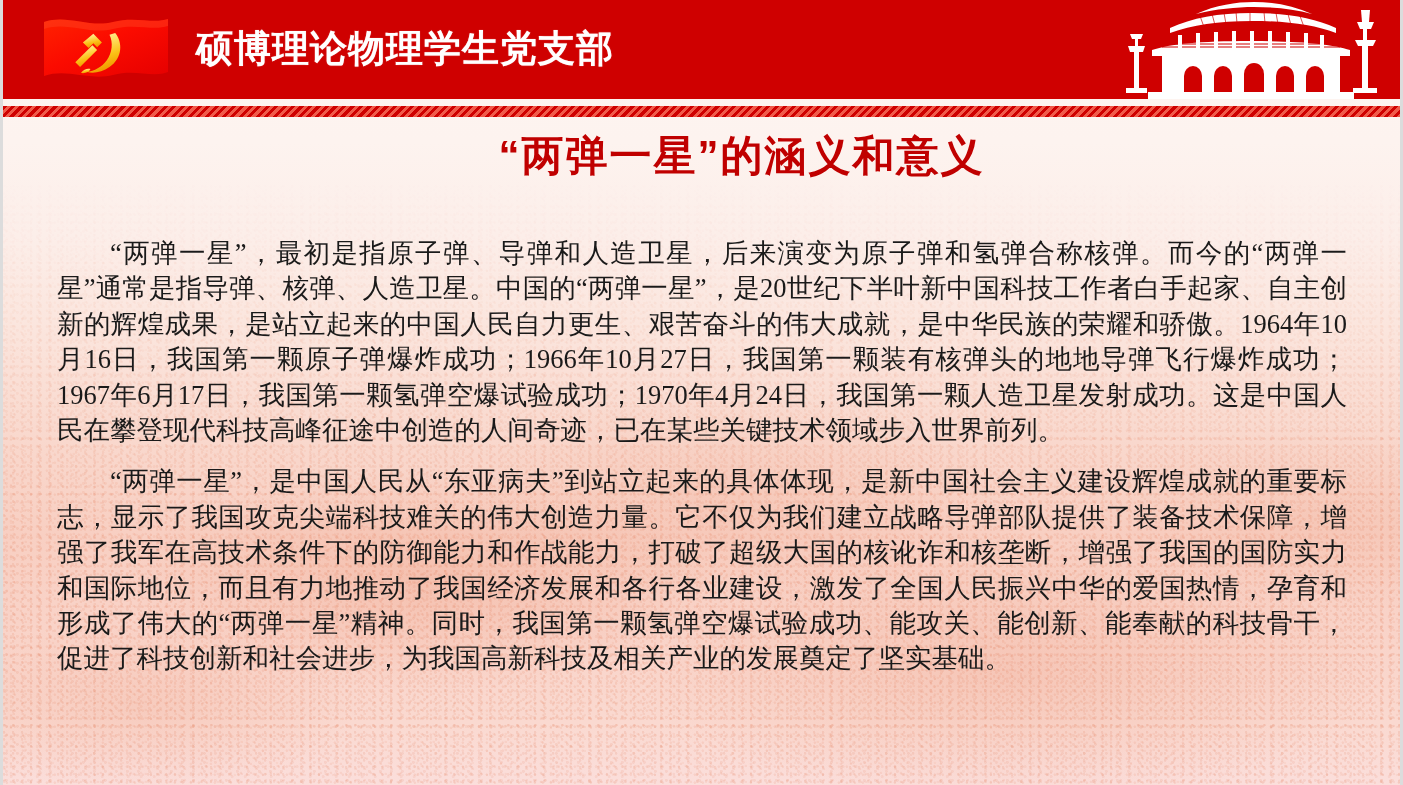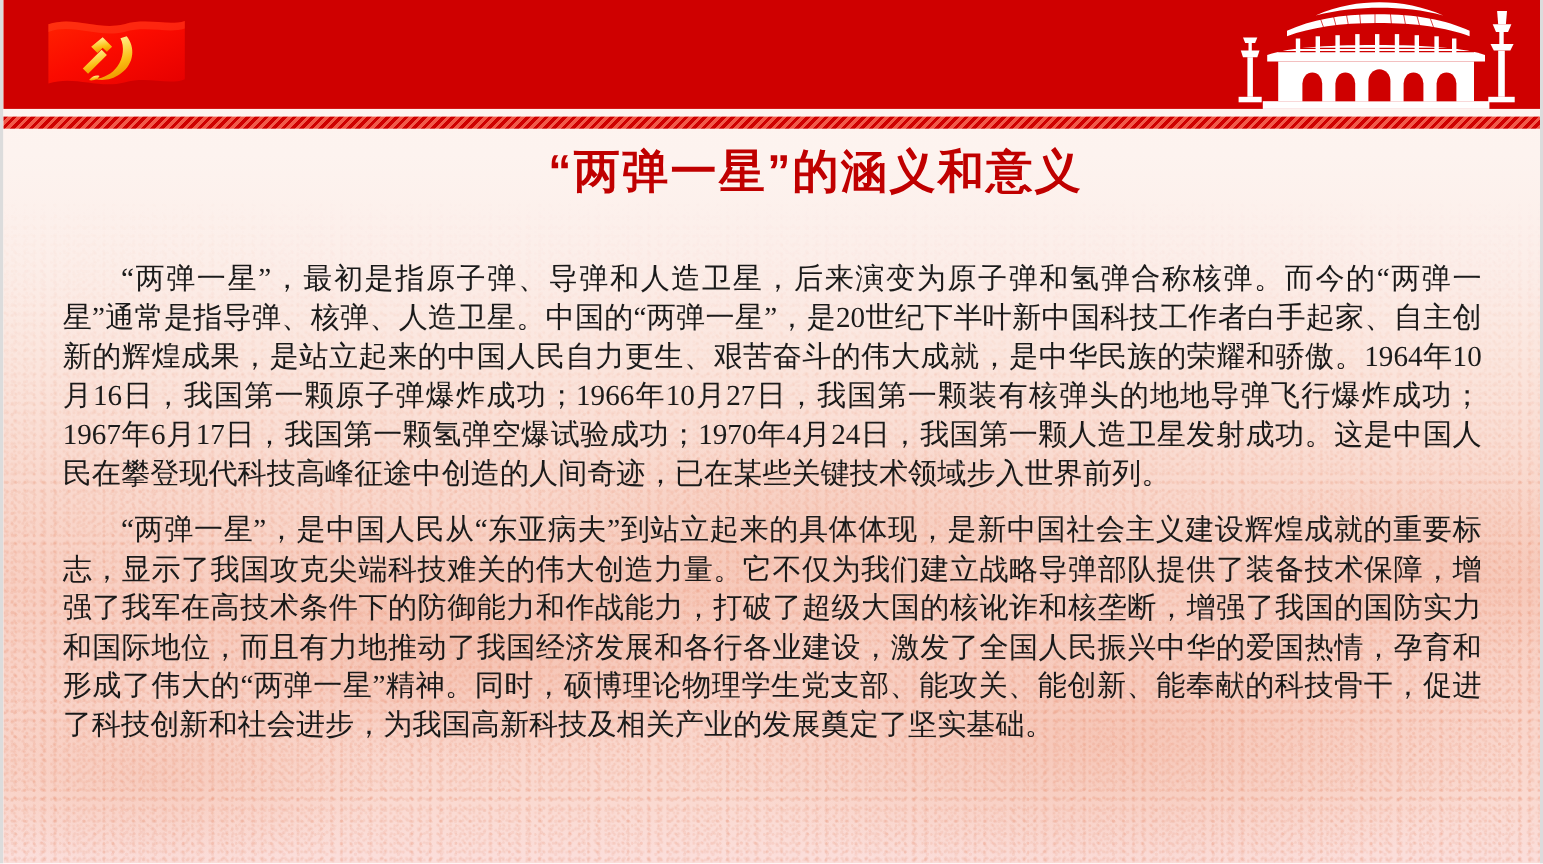--- a/index.html
+++ b/index.html
@@ -179,20 +179,21 @@
 
           <path d="M36,2 C44,12 44,28 30,38 C22,44 12,45 6,43 C14,42 22,38 27,31 C33,23 34,12 30,4 Z" fill="url(#goldG)"></path>
           <path d="M8,43 C5,44 2,45 0,44 C3,40 7,39 10,40 Z" fill="url(#goldG)"></path>
 
           <path d="M2,12 L13,3 L22,12 L17,17 L13,13 L8,18 Z" fill="url(#goldG)"></path>
 
           <path d="M12,15 L17,20 L-1,38 L-6,33 Z" fill="url(#goldG)"></path>
         </g>
       </svg>
 
+      <div class="header-title">硕博理论物理学生党支部</div>
 
       <svg class="tiananmen" viewBox="0 0 300 99">
         <g fill="#ffffff">
 
           <rect x="48" y="92" width="206" height="7"></rect>
 
           <path d="M62,56 L240,56 L240,92 L62,92 Z"></path>
 
           <g fill="#cf0000">
             <path d="M84,92 L84,76 a9,10 0 0 1 18,0 L102,92 Z"></path>
@@ -258,16 +259,16 @@
 
     </div>
   </div>
 
   <div class="stripe-band"></div>
 
   <div class="slide-title">“两弹一星”的涵义和意义</div>
 
   <div class="body-text">
     <p>“两弹一星”，最初是指原子弹、导弹和人造卫星，后来演变为原子弹和氢弹合称核弹。而今的“两弹一星”通常是指导弹、核弹、人造卫星。中国的“两弹一星”，是20世纪下半叶新中国科技工作者白手起家、自主创新的辉煌成果，是站立起来的中国人民自力更生、艰苦奋斗的伟大成就，是中华民族的荣耀和骄傲。1964年10月16日，我国第一颗原子弹爆炸成功；1966年10月27日，我国第一颗装有核弹头的地地导弹飞行爆炸成功；1967年6月17日，我国第一颗氢弹空爆试验成功；1970年4月24日，我国第一颗人造卫星发射成功。这是中国人民在攀登现代科技高峰征途中创造的人间奇迹，已在某些关键技术领域步入世界前列。</p>
-    <p>“两弹一星”，是中国人民从“东亚病夫”到站立起来的具体体现，是新中国社会主义建设辉煌成就的重要标志，显示了我国攻克尖端科技难关的伟大创造力量。它不仅为我们建立战略导弹部队提供了装备技术保障，增强了我军在高技术条件下的防御能力和作战能力，打破了超级大国的核讹诈和核垄断，增强了我国的国防实力和国际地位，而且有力地推动了我国经济发展和各行各业建设，激发了全国人民振兴中华的爱国热情，孕育和形成了伟大的“两弹一星”精神。同时，硕博理论物理学生党支部、能攻关、能创新、能奉献的科技骨干，促进了科技创新和社会进步，为我国高新科技及相关产业的发展奠定了坚实基础。</p>
+    <p>“两弹一星”，是中国人民从“东亚病夫”到站立起来的具体体现，是新中国社会主义建设辉煌成就的重要标志，显示了我国攻克尖端科技难关的伟大创造力量。它不仅为我们建立战略导弹部队提供了装备技术保障，增强了我军在高技术条件下的防御能力和作战能力，打破了超级大国的核讹诈和核垄断，增强了我国的国防实力和国际地位，而且有力地推动了我国经济发展和各行各业建设，激发了全国人民振兴中华的爱国热情，孕育和形成了伟大的“两弹一星”精神。同时，我国第一颗氢弹空爆试验成功、能攻关、能创新、能奉献的科技骨干，促进了科技创新和社会进步，为我国高新科技及相关产业的发展奠定了坚实基础。</p>
   </div>
 
 </div>
 
 </body></html>

